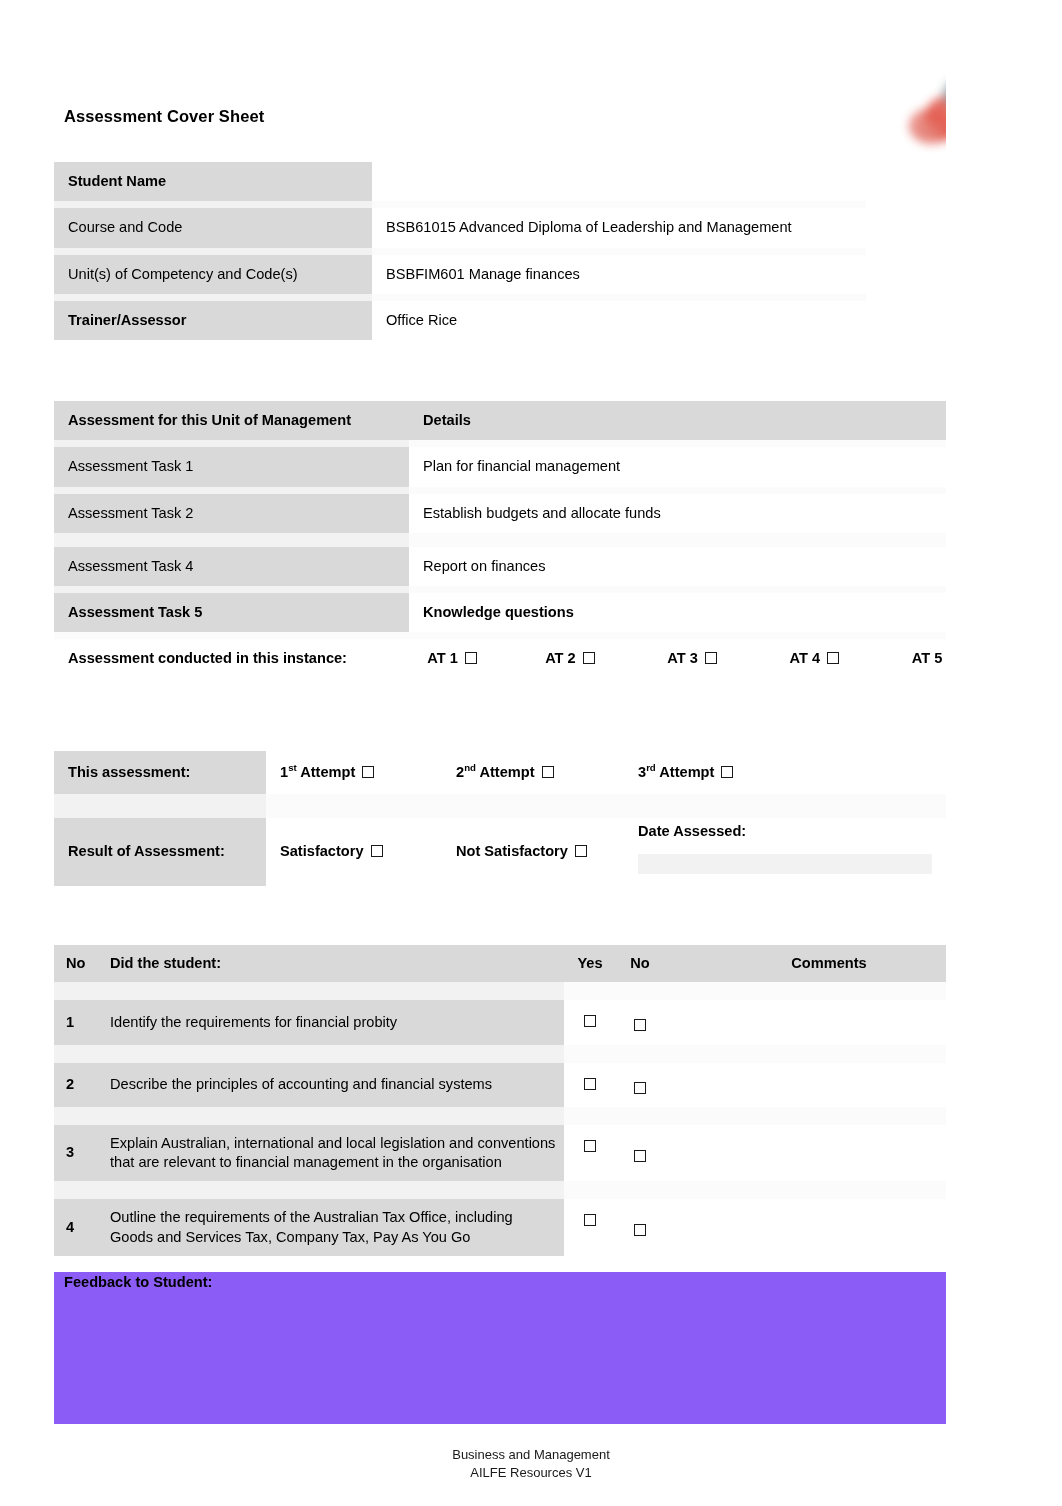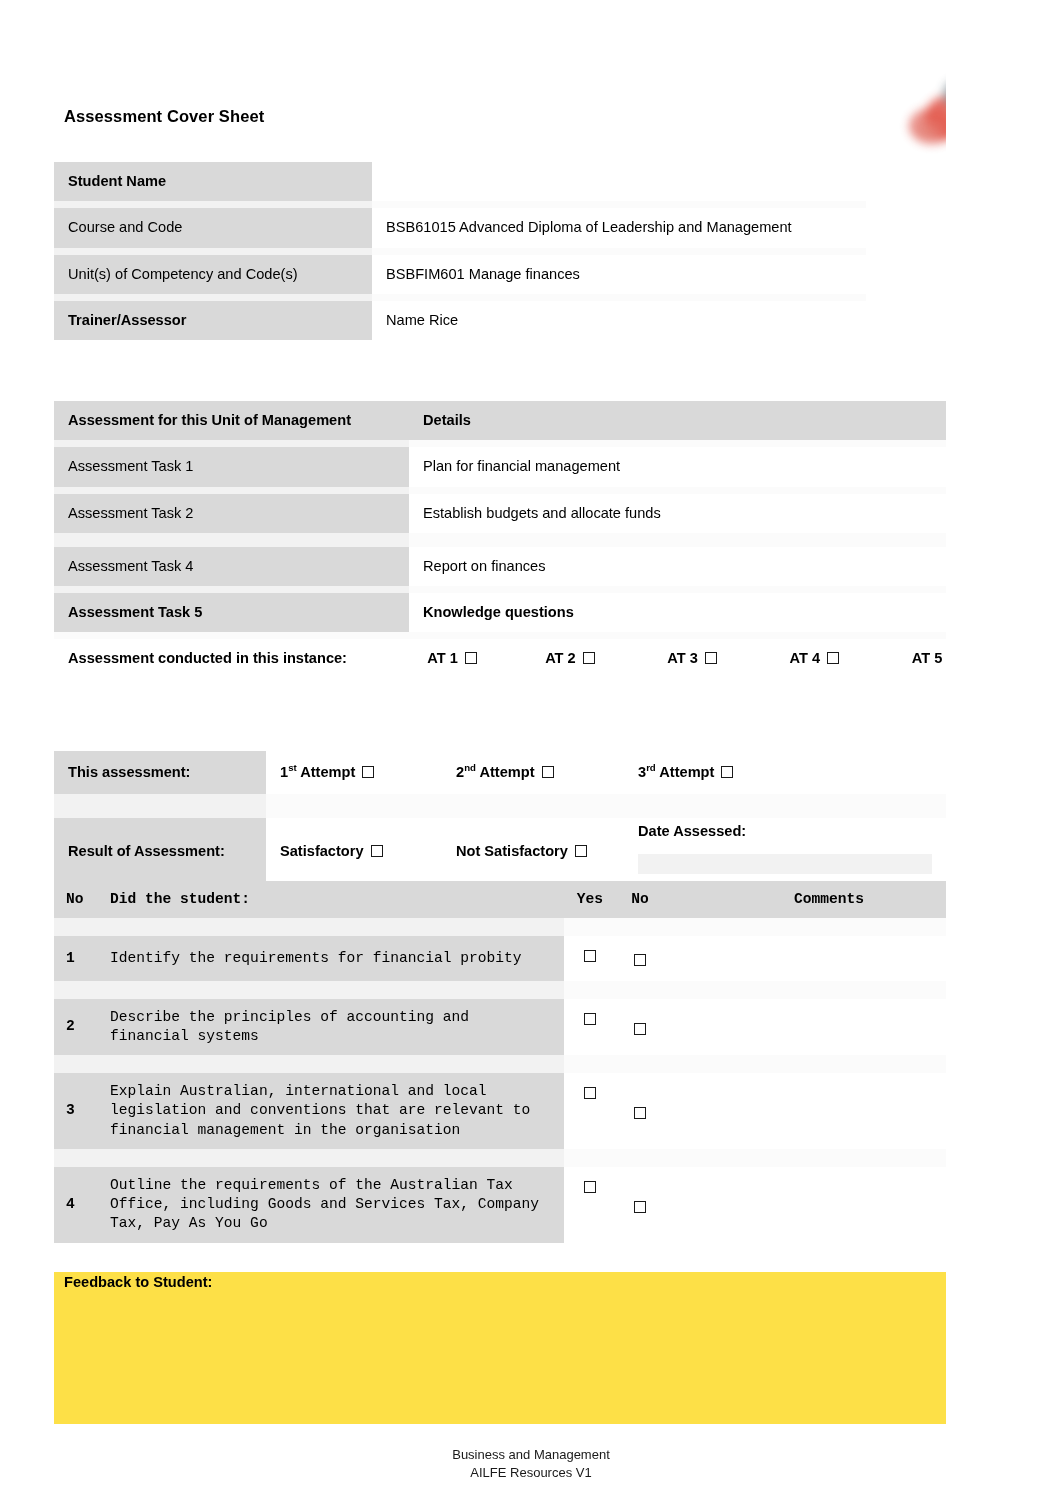--- a/index.html
+++ b/index.html
@@ -89,23 +89,22 @@
   
   .checklist-intro {
     position: absolute;
     left: 64px; top: 864px;
     font-size: 14.6px;
     width: 930px;
   }
 
   
   #t4 {
-    left: 54px; top: 857px; width: 938px;
+    left: 54px; top: 921px; width: 938px;
     font-size: 14.6px;
-    font-family: Liberation Mono, monospace;
   }
   #t4 td { padding: 9px 8px 9px 10px; vertical-align: middle; }
   #t4 .cNo  { width: 46px;  text-align: left; padding-left: 12px; }
   #t4 .cTxt { width: 464px; }
   #t4 .cYes { width: 50px;  text-align: center; vertical-align: top; padding-top: 12px; }
   #t4 .cNoBox { width: 50px; text-align: center; vertical-align: middle; padding-top: 16px;}
   #t4 .cCom { width: 328px; }
 
   
   .cb {
@@ -128,21 +127,21 @@
   .cb.checked::after  { transform: rotate(-42deg); }
   .cbwrap { display:inline-block; margin-left: 7px; }
 
   sup { font-size: 0.66em; vertical-align: super; line-height: 0; }
 
   
   #feedback {
     position: absolute;
     left: 54px; top: 1248px;
     width: 938px; height: 152px;
-    background: #fde047;
+    background: #8b5cf6;
   }
   #feedback .fb-label {
     position: absolute;
     left: 10px; top: 2px;
     font-size: 14.6px;
     font-weight: bold;
   }
 
   
   .footer {
@@ -193,21 +192,21 @@
     <tr>
       <td class="c1 shade">Unit(s) of Competency and Code(s)</td>
       <td class="c2 white">BSBFIM601 Manage finances</td>
     </tr>
     <tr class="gap">
           <td class="shade-light"></td>
           <td class="w"></td>
         </tr>
     <tr>
       <td class="c1 shade b">Trainer/Assessor</td>
-      <td class="c2 white">Name Rice</td>
+      <td class="c2 white">Office Rice</td>
     </tr>
   </tbody>
     </table>
 
   <table class="tbl" id="t2">
       <tbody>
     <tr>
       <td class="c1 shade b">Assessment for this Unit of Management</td>
       <td class="c2 shade b">Details</td>
     </tr>

